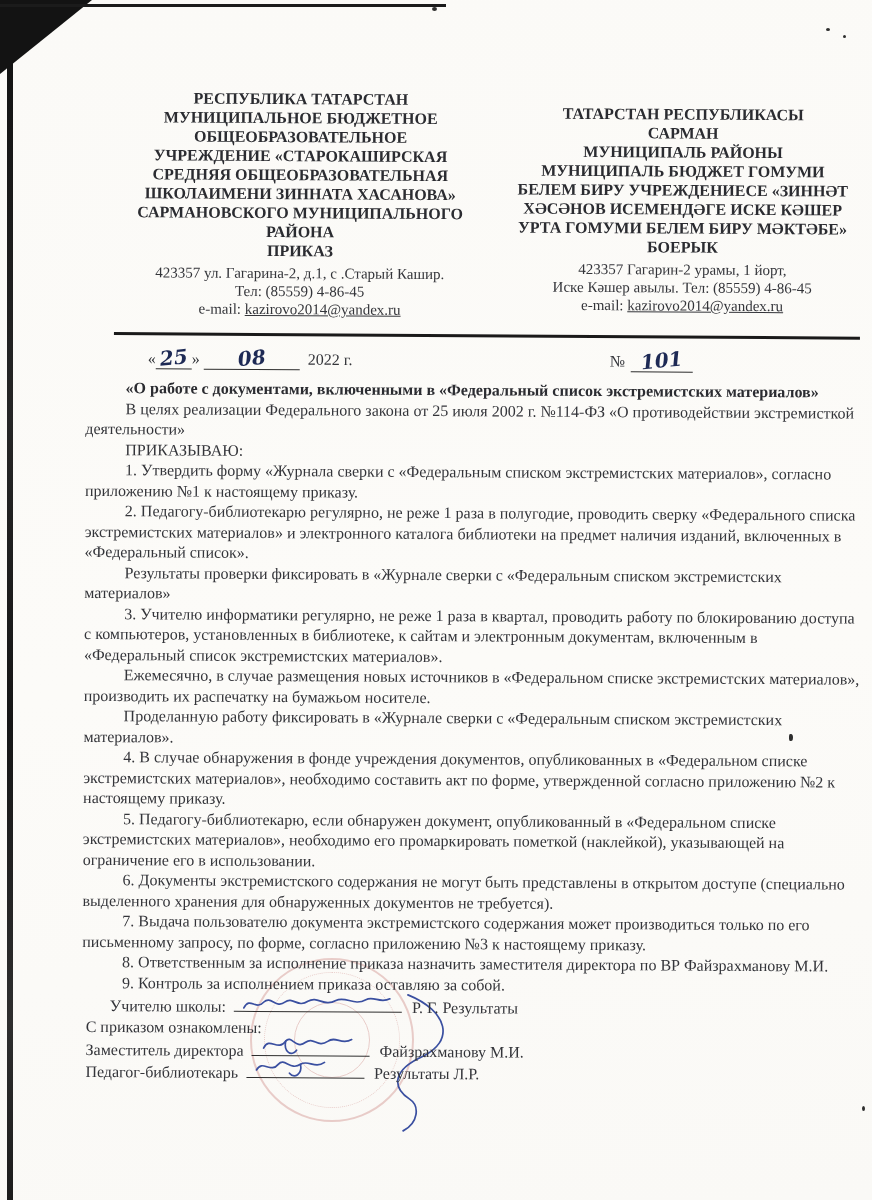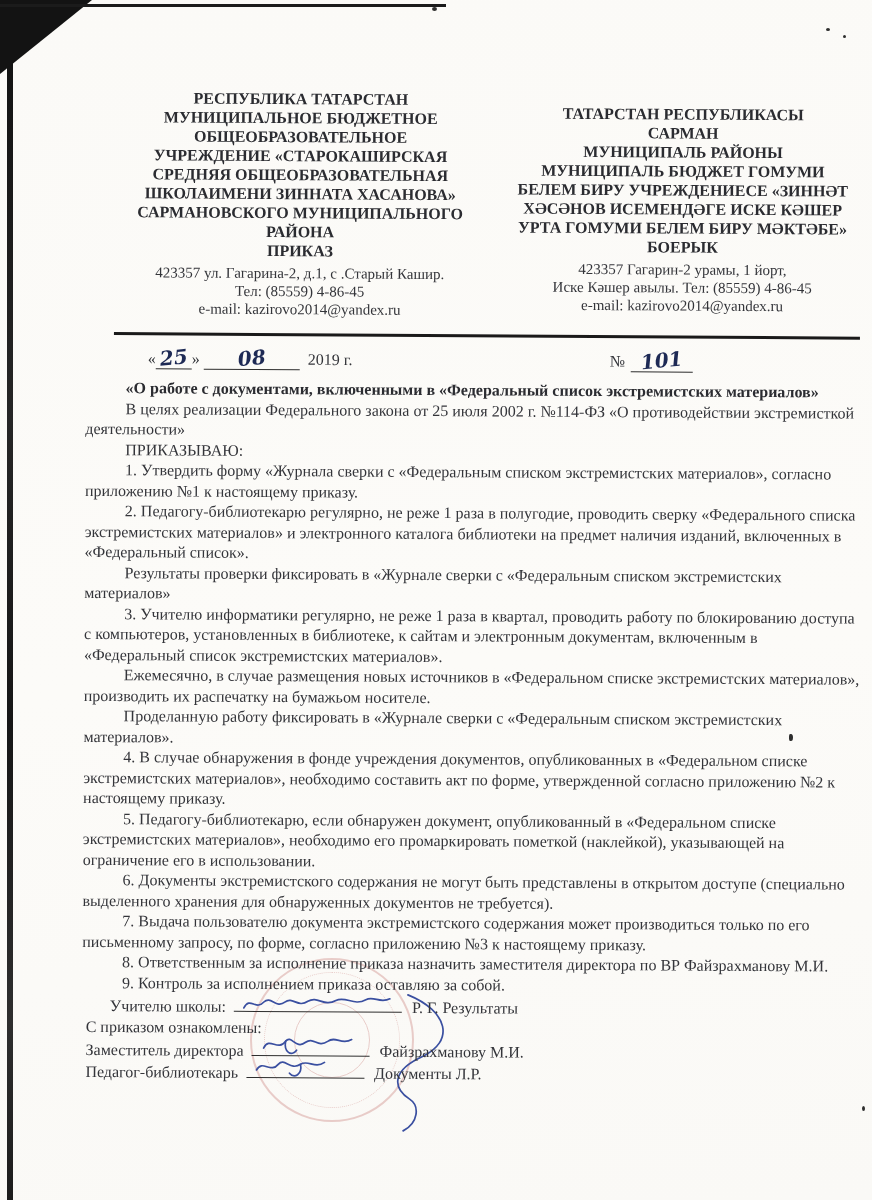--- a/index.html
+++ b/index.html
@@ -26,21 +26,21 @@
 
   
   .letterhead { display: flex; align-items: flex-start; padding-top: 88px; }
   .lh-left  { margin-left: 110px; width: 392px; text-align: center; }
   .lh-right { margin-left: 3px;   width: 385px; text-align: center; padding-top: 13px; }
   .lh-lines div {
     font-weight: bold; font-size: 16px; line-height: 19px;
     white-space: nowrap; color: #2b2c31;
   }
   .lh-contact { margin-top: 4px; font-size: 15px; line-height: 18px; white-space: nowrap; }
-  .email { }
+  .email { text-decoration: underline; }
 
   .rule { margin: 15px 0 0 116px; width: 746px; height: 3px; background: #1a1a1a; }
 
   
   .main {
     position: relative;
     margin: 9px 0 0 88px; width: 776px;
     font-size: 16px; line-height: 20.5px;
   }
   .dateline { position: relative; height: 30px; padding-left: 62px; padding-top: 4px; font-size: 16px; }
@@ -159,21 +159,21 @@
           <div><span>e-mail: </span><span class="email">kazirovo2014@yandex.ru</span></div>
         </div>
       </div>
     </div>
 
     <div class="rule"></div>
 
     <div class="main">
 
       <div class="dateline">
-        <span>«</span><span class="slot day-slot"><span class="hand">25</span></span><span>»</span><span class="slot month-slot"><span class="hand">08</span></span><span>2019 г.</span>
+        <span>«</span><span class="slot day-slot"><span class="hand">25</span></span><span>»</span><span class="slot month-slot"><span class="hand">08</span></span><span>2022 г.</span>
         <span class="numgroup">
           <span>№</span><span class="slot num-slot"><span class="hand">101</span></span>
         </span>
       </div>
 
       <p class="order-title">«О работе с документами, включенными в «Федеральный список экстремистских материалов»</p>
 
       <p class="body">В целях реализации Федерального закона от 25 июля 2002 г. №114-ФЗ «О противодействии экстремисткой деятельности»</p>
       <p class="body">ПРИКАЗЫВАЮ:</p>
       <p class="body">1. Утвердить форму «Журнала сверки с «Федеральным списком экстремистских материалов», согласно приложению №1 к настоящему приказу.</p>
@@ -209,21 +209,21 @@
           <span>Заместитель директора</span><span class="sig-line w-md"><svg class="sig-ink" width="110" height="28" viewBox="0 0 110 28">
                 <path class="ink" d="M8 16 C14 4 22 20 30 9 C36 2 40 18 50 10 C58 4 62 16 72 9 C80 3 86 13 96 7"></path>
                 <path class="ink" d="M30 9 C28 20 36 25 41 18"></path>
               </svg></span><span>Файзрахманову М.И.</span>
         </div>
 
         <div class="sig-row indent0">
           <span>Педагог-библиотекарь</span><span class="sig-line w-md"><svg class="sig-ink" width="100" height="26" viewBox="0 0 100 26">
                 <path class="ink" d="M6 14 C12 3 20 18 28 8 C34 1 40 15 50 8 C58 3 64 13 74 6"></path>
                 <path class="ink" d="M50 8 C52 18 44 23 39 17"></path>
-              </svg></span><span>Документы Л.Р.</span>
+              </svg></span><span>Результаты Л.Р.</span>
         </div>
 
       </div>
     </div>
   </div>
 
   <div class="edge-left"></div>
   <div class="corner-tl"></div>
   <div class="top-line"></div>
   <div class="speck s1"></div>

